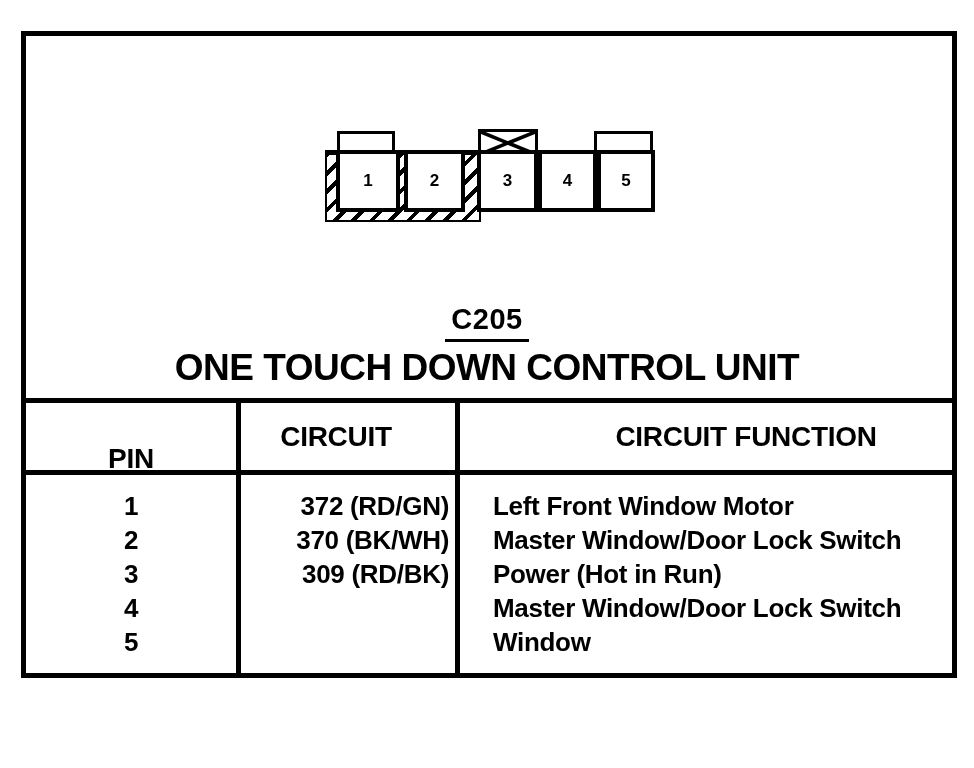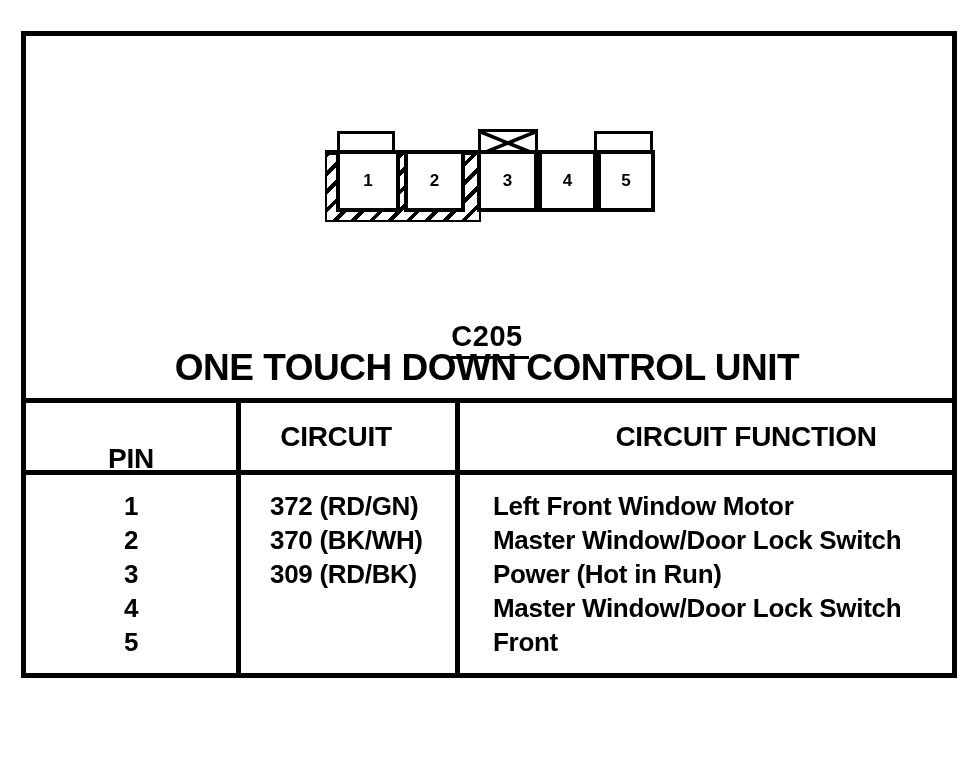--- a/index.html
+++ b/index.html
@@ -73,21 +73,20 @@
     width: 974px;
     text-align: center;
     font-size: 29px;
     font-weight: 700;
     letter-spacing: 0.5px;
   }
   .conn-label span {
     display: inline-block;
     border-bottom: 3px solid #000;
     padding: 0 6px 3px 6px;
-    margin-top: 17px;
   }
   .conn-title {
     position: absolute;
     left: 0; top: 347px;
     width: 974px;
     text-align: center;
     font-size: 37px;
     font-weight: 700;
     letter-spacing: -0.5px;
   }
@@ -115,21 +114,21 @@
   
   .col {
     position: absolute;
     top: 489px;
     font-size: 26px;
     font-weight: 700;
     letter-spacing: -0.3px;
   }
   .col .line { height: 34px; line-height: 34px; white-space: nowrap; }
   .col-pin { left: 26px; width: 210px; text-align: center; }
-  .col-circuit { left: 270px; width: 185px; text-align: left; }
+  .col-circuit { left: 264px; width: 185px; text-align: right; }
   .col-function { left: 493px; width: 459px; text-align: left; }
 </style>
 </head>
 <body>
 
 <div class="page">
 
   <div class="sheet"></div>
 
   <div class="hatch"></div>
@@ -186,16 +185,16 @@
     <div class="line">372 (RD/GN)</div>
     <div class="line">370 (BK/WH)</div>
     <div class="line">309 (RD/BK)</div>
   </div>
 
   <div class="col col-function">
     <div class="line">Left Front Window Motor</div>
     <div class="line">Master Window/Door Lock Switch</div>
     <div class="line">Power (Hot in Run)</div>
     <div class="line">Master Window/Door Lock Switch</div>
-    <div class="line">Front</div>
+    <div class="line">Window</div>
   </div>
 
 </div>
 
 </body></html>

